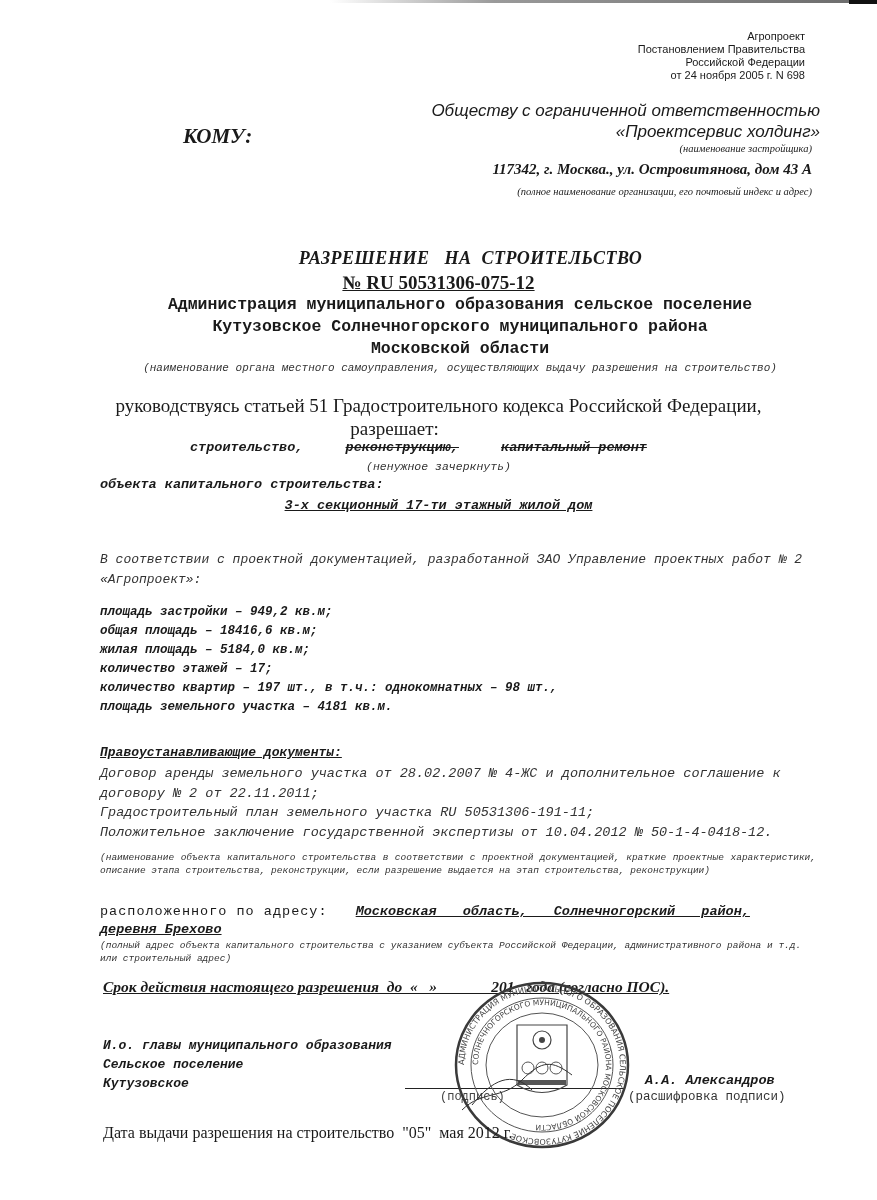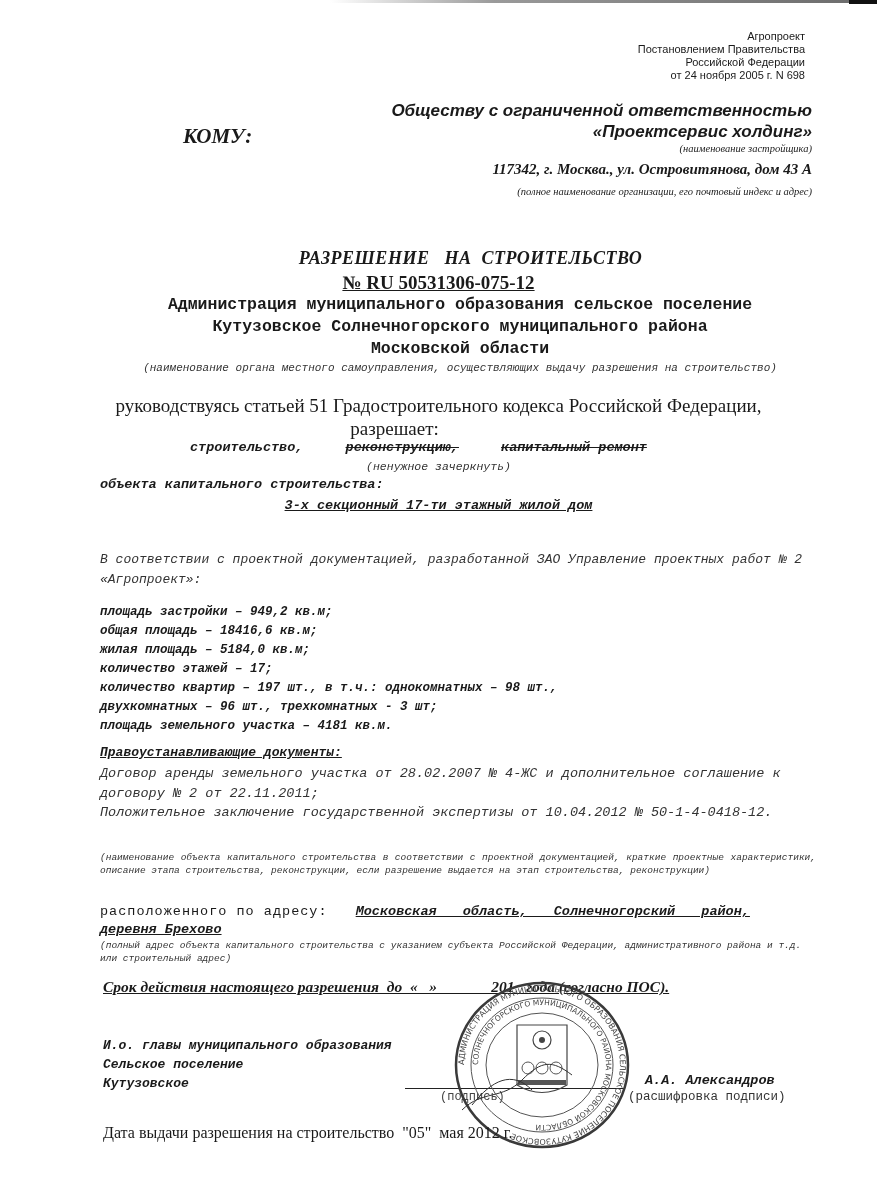--- a/index.html
+++ b/index.html
@@ -3,21 +3,21 @@
 <meta charset="utf-8">
 <style>
   html, body { margin: 0; padding: 0; background: #ffffff; }
   body { width: 877px; height: 1200px; position: relative; overflow: hidden; color: #1a1a1a; }
   .abs { position: absolute; }
   .top-border { position: absolute; left: 330px; top: 0; width: 547px; height: 3px; background: linear-gradient(90deg, rgba(150,150,150,0) 0%, #9a9a9a 30%, #6a6a6a 100%); }
   .top-corner { position: absolute; right: 0; top: 0; width: 28px; height: 4px; background: #111; }
 
   .approval { right: 72px; top: 30px; text-align: right; font-family: "Liberation Sans", sans-serif; font-size: 11px; line-height: 13px; }
   .to-label { left: 183px; top: 124px; font-family: "Liberation Serif", serif; font-style: italic; font-weight: bold; font-size: 21px; }
-  .org { right: 65px; top: 100px; text-align: right; font-family: "Liberation Sans", sans-serif; font-style: italic; font-weight: bold; font-size: 17px; line-height: 21px; margin-left: 27px; }
+  .org { right: 57px; top: 100px; text-align: right; font-family: "Liberation Sans", sans-serif; font-style: italic; font-weight: normal; font-size: 17px; line-height: 21px; margin-left: 27px; }
   .hint-r { right: 65px; text-align: right; font-family: "Liberation Serif", serif; font-style: italic; font-size: 10.5px; }
   .addr { right: 65px; top: 161px; text-align: left; font-family: "Liberation Serif", serif; font-style: italic; font-weight: bold; font-size: 15px; }
 
   .title { left: 0; width: 877px; top: 248px; text-align: center; font-family: "Liberation Serif", serif; font-style: italic; font-weight: bold; font-size: 18px; letter-spacing: 0.5px; margin-left: 32px; }
   .permit-no { left: 0; width: 877px; top: 272px; text-align: center; font-family: "Liberation Serif", serif; font-weight: bold; font-size: 19px; }
   .permit-no span { text-decoration: underline; }
   .authority { left: 95px; width: 730px; top: 294px; text-align: center; font-family: "Liberation Mono", monospace; font-weight: bold; font-size: 16.5px; line-height: 22px; }
   .mono-note { font-family: "Liberation Mono", monospace; font-style: italic; font-size: 11px; line-height: 14px; color: #333; }
   .auth-note { left: 95px; width: 730px; top: 361px; text-align: center; }
   .guided { left: 0; width: 877px; top: 394px; text-align: center; font-family: "Liberation Serif", serif; font-size: 19px; line-height: 24px; }
@@ -96,27 +96,27 @@
   <div><span>3-х секционный 17-ти этажный жилой дом</span></div>
 </div>
 
 <div class="abs project">В соответствии с проектной документацией, разработанной ЗАО Управление проектных работ № 2 «Агропроект»:</div>
 <div class="abs specs">
   <div>площадь застройки – 949,2 кв.м;</div>
   <div>общая площадь – 18416,6 кв.м;</div>
   <div>жилая площадь – 5184,0 кв.м;</div>
   <div>количество этажей – 17;</div>
   <div>количество квартир – 197 шт., в т.ч.: однокомнатных – 98 шт.,</div>
-  <div>двухкомнатных – 96 шт., трехкомнатных - 3 шт;</div>
   <div>площадь земельного участка – 4181 кв.м.</div>
 </div>
 
 <div class="abs docs-title">Правоустанавливающие документы:</div>
 <div class="abs docs">
   <div>Договор аренды земельного участка от 28.02.2007 № 4-ЖС и дополнительное соглашение к договору № 2 от 22.11.2011;</div>
+  <div>Градостроительный план земельного участка RU 50531306-191-11;</div>
   <div>Положительное заключение государственной экспертизы от 10.04.2012 № 50-1-4-0418-12.</div>
 </div>
 <div class="abs mono-note docs-note">(наименование объекта капитального строительства в соответствии с проектной документацией, краткие проектные характеристики, описание этапа  строительства, реконструкции, если разрешение выдается на этап строительства, реконструкции)</div>
 
 <div class="abs location">
   <div>
     <span class="lbl">расположенного по адресу:</span>
     <span class="val">Московская область, Солнечногорский район,</span>
   </div>
   <div><span class="val2">деревня Брехово</span></div>

